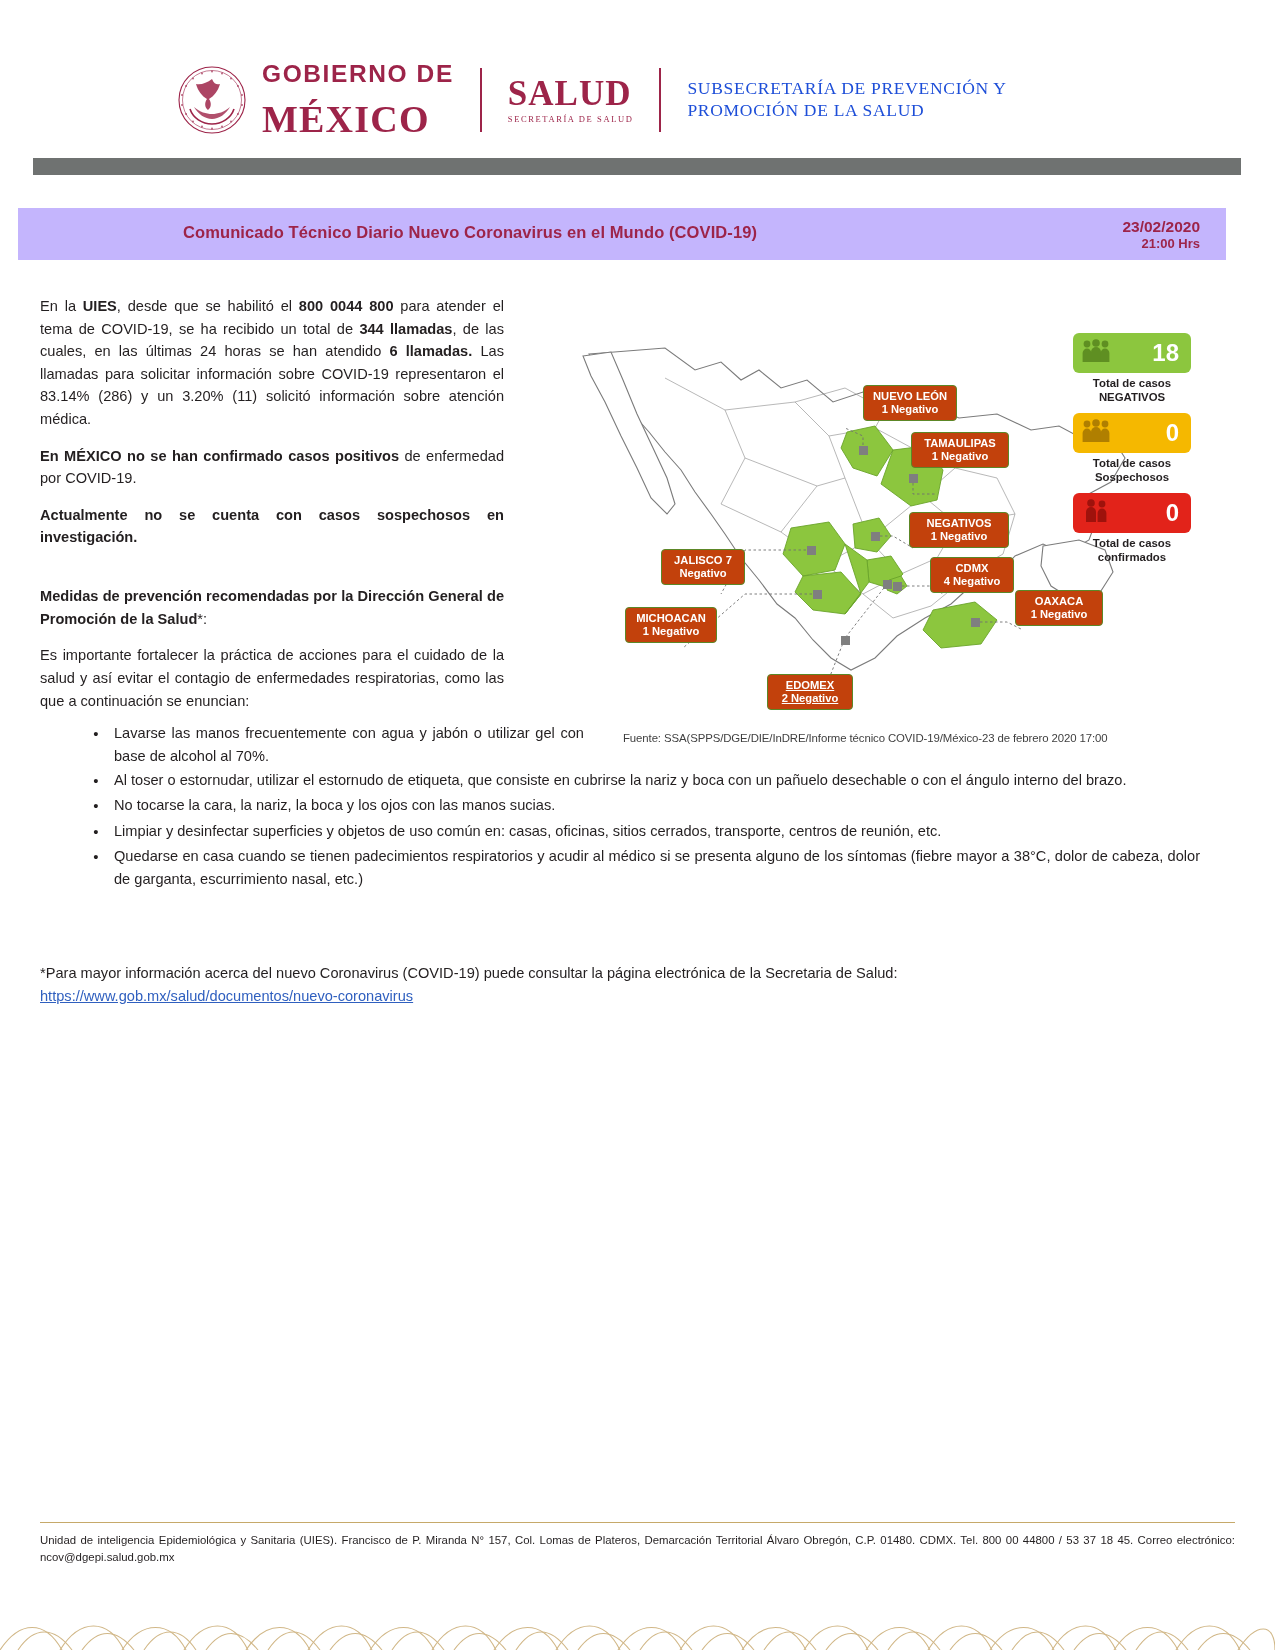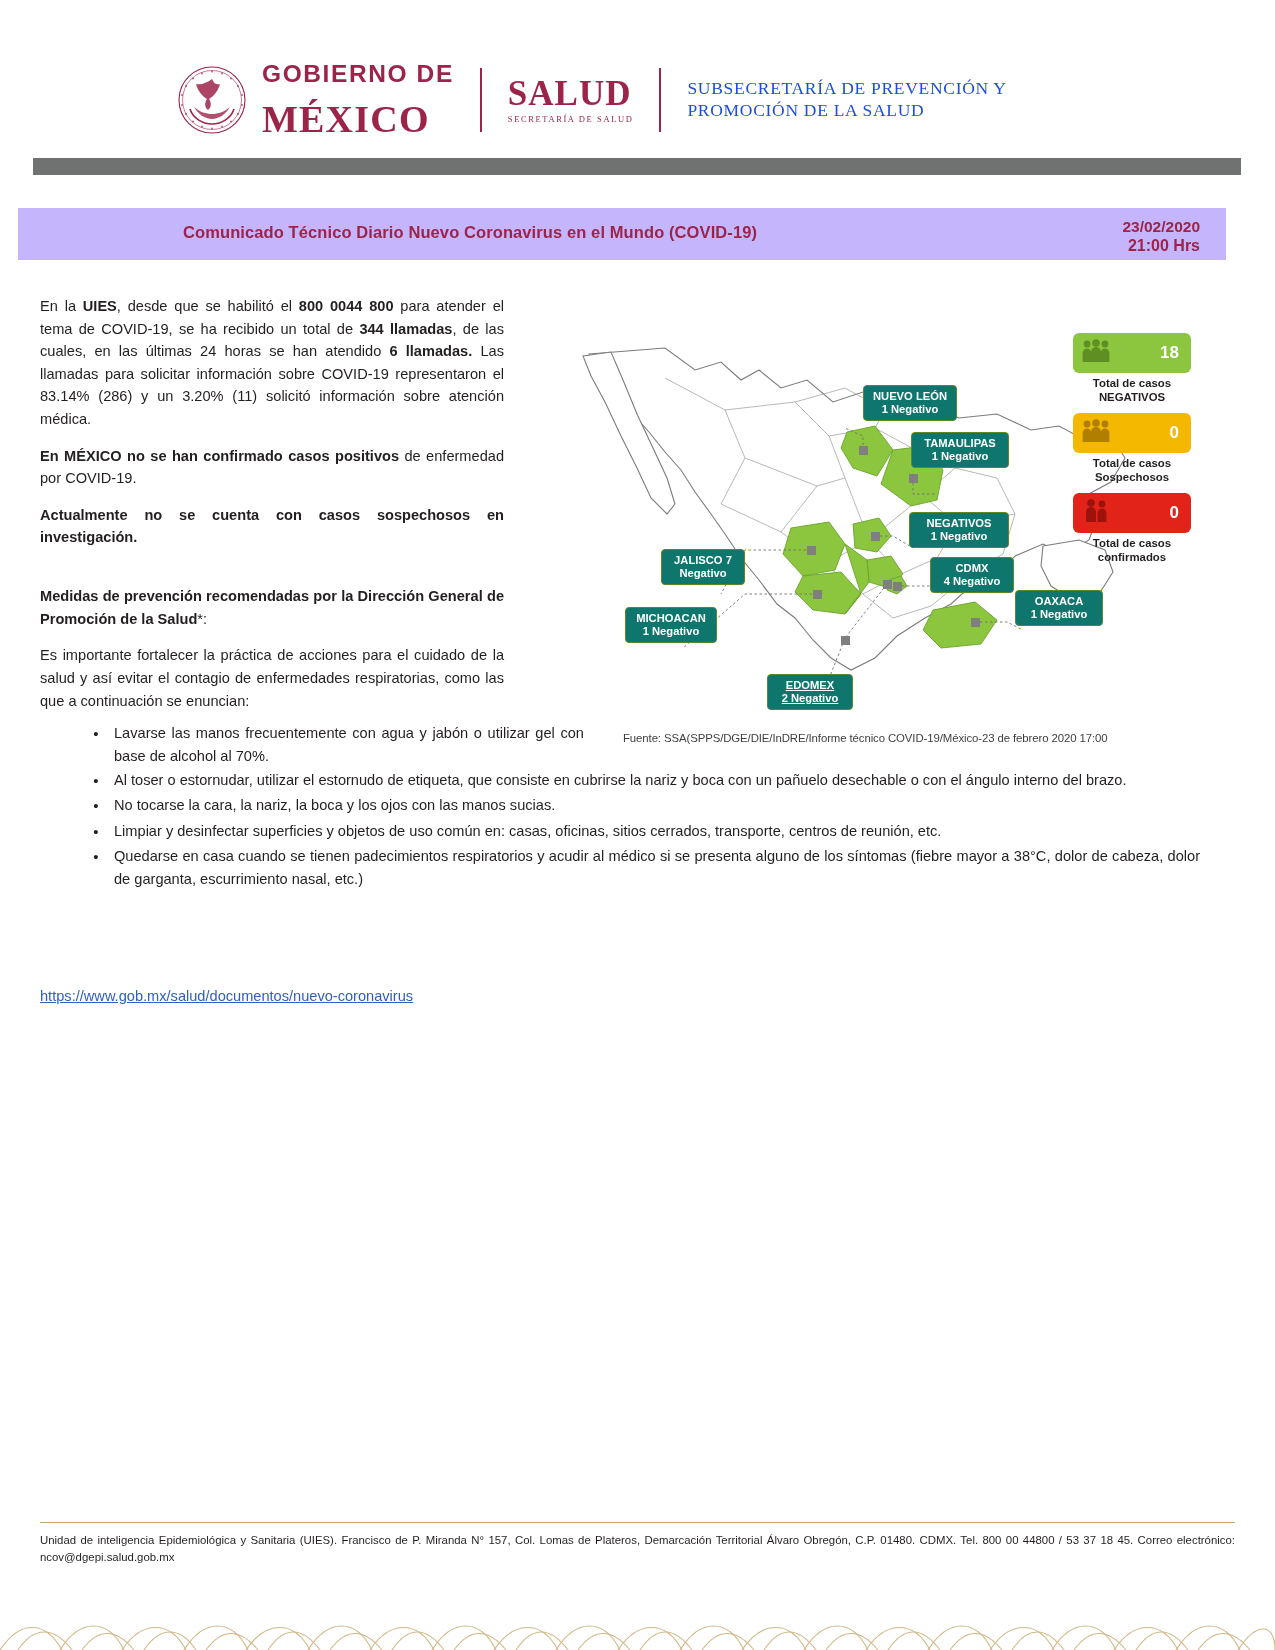--- a/index.html
+++ b/index.html
@@ -124,21 +124,21 @@
     position: absolute;
     right: 26px;
     top: 9px;
     text-align: right;
     font-size: 15.5px;
     font-weight: bold;
     color: #9d2449;
     line-height: 1.25;
   }
   .title-bar .t-hrs {
-    font-size: 16px;
+    font-size: 13px;
   }
 
   
   .left-col {
     position: absolute;
     left: 40px;
     top: 295px;
     width: 464px;
     font-size: 14.6px;
     line-height: 1.55;
@@ -180,21 +180,21 @@
     left: 78px;
     top: 447px;
     font-size: 11.4px;
     color: #3f3f3f;
     letter-spacing: -0.1px;
   }
 
   
   .state-label {
     position: absolute;
-    background: #0f766e;
+    background: #c2410c;
     border: 1px solid #5c8727;
     border-radius: 4px;
     color: #ffffff;
     font-size: 11.2px;
     font-weight: bold;
     line-height: 1.18;
     text-align: center;
     padding: 4px 6px;
     white-space: nowrap;
     box-sizing: border-box;
@@ -207,21 +207,21 @@
     width: 118px;
     height: 40px;
     border-radius: 6px;
     display: flex;
     align-items: center;
     justify-content: space-between;
     padding: 0 12px 0 8px;
     box-sizing: border-box;
   }
   .legend-num {
-    font-size: 17px;
+    font-size: 24px;
     font-weight: bold;
     color: #ffffff;
     font-family: "Liberation Sans", sans-serif;
   }
   .legend-cap {
     position: absolute;
     width: 130px;
     text-align: center;
     font-size: 11.4px;
     font-weight: bold;
@@ -575,20 +575,21 @@
     <span class="bullet-dot">•</span>
     <span class="bullet-text">Limpiar y desinfectar superficies y objetos de uso común en: casas, oficinas, sitios cerrados, transporte, centros de reunión, etc.</span>
   </div>
   <div class="bullet-row">
     <span class="bullet-dot">•</span>
     <span class="bullet-text">Quedarse en casa cuando se tienen padecimientos respiratorios y acudir al médico si se presenta alguno de los síntomas (fiebre mayor a 38°C, dolor de cabeza, dolor de garganta, escurrimiento nasal, etc.)</span>
   </div>
 </div>
 
 <div class="footnote">
+  <span>*Para mayor información acerca del nuevo Coronavirus (COVID-19) puede consultar la página electrónica de la Secretaria de Salud:</span>
   <br>
   <a href="#">https://www.gob.mx/salud/documentos/nuevo-coronavirus</a>
 </div>
 
 <div class="bottom-rule"></div>
 <div class="bottom-addr">Unidad de inteligencia Epidemiológica y Sanitaria (UIES). Francisco de P. Miranda N° 157, Col. Lomas de Plateros, Demarcación Territorial Álvaro Obregón, C.P. 01480. CDMX. Tel. 800 00 44800 / 53 37 18 45. Correo electrónico: ncov@dgepi.salud.gob.mx</div>
 
 <div class="bottom-band">
   <svg class="band-svg" width="1275" height="50" viewBox="0 0 1275 50">
     <rect x="0" y="0" width="1275" height="50" fill="#ffffff"></rect>

